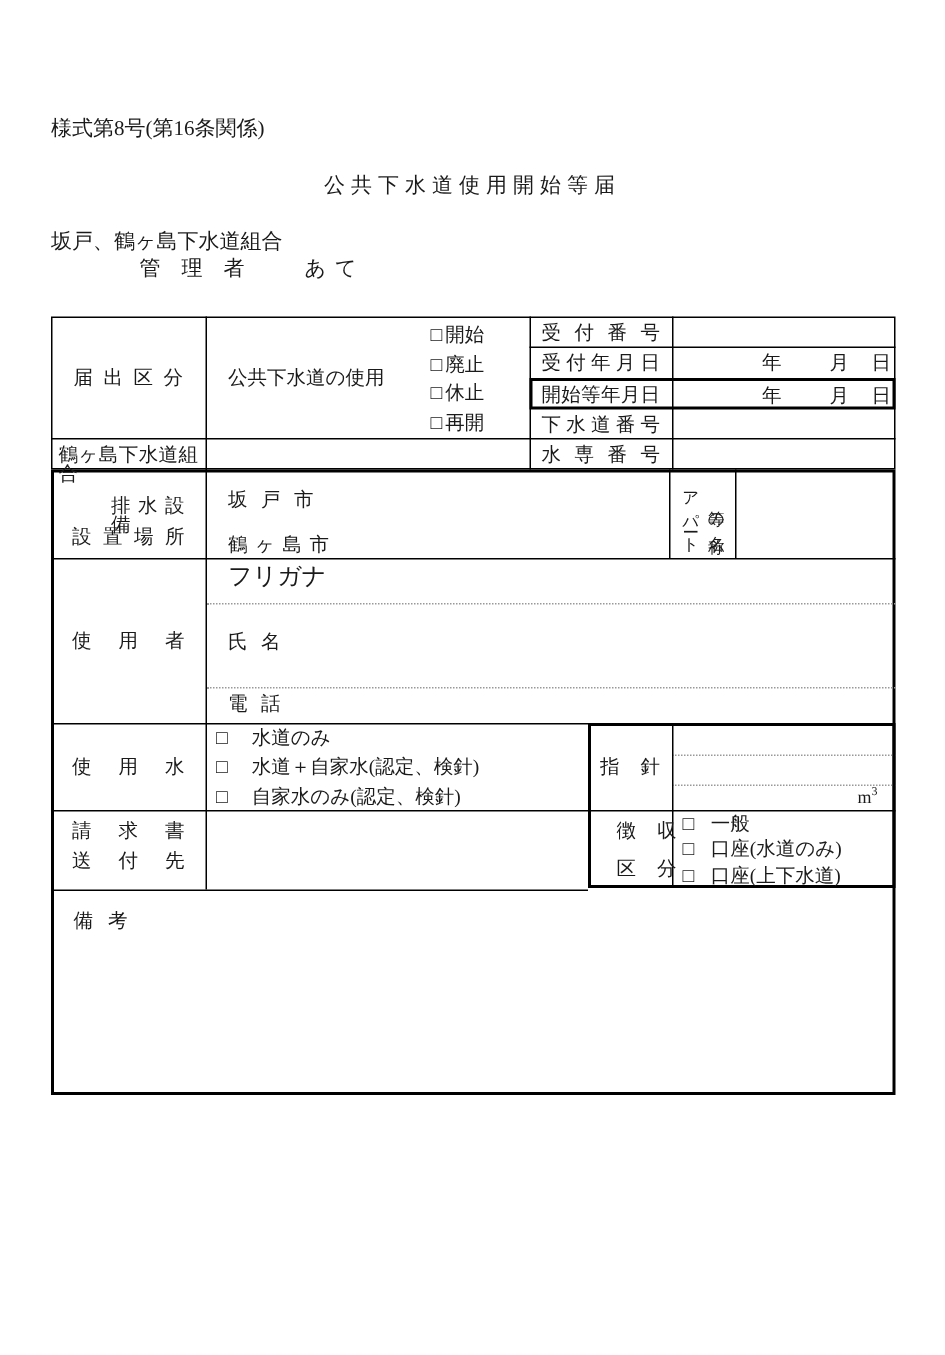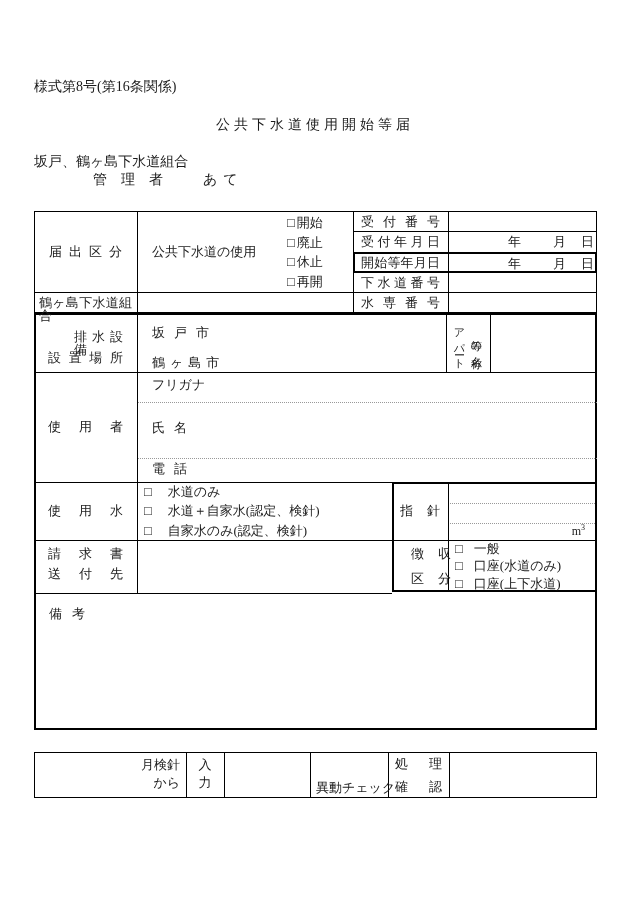--- a/index.html
+++ b/index.html
@@ -114,21 +114,21 @@
     <div class="abs" style="left:118px;top:115px;letter-spacing:9px;">坂戸市</div>
     <div class="abs" style="left:118px;top:145px;letter-spacing:5px;">鶴ヶ島市</div>
     <div class="fld" style="left:103px;top:102px;width:309px;height:59px;"></div>
     <div class="abs" style="left:412px;top:102px;width:44px;height:59px;display:flex;justify-content:center;align-items:center;gap:5px;">
       <span class="vtxt">アパート</span>
       <span class="vtxt">等の名称</span>
     </div>
     <div class="fld" style="left:456px;top:102px;width:107px;height:59px;"></div>
 
     <div class="jl" style="left:0;top:209px;width:103px;">使用者</div>
-    <div class="abs" style="left:118px;top:167px;font-size:13px;">フリガナ</div>
+    <div class="abs" style="left:118px;top:167px;font-size:16px;">フリガナ</div>
     <div class="fld" style="left:103px;top:161px;width:460px;height:30px;"></div>
     <div class="abs" style="left:118px;top:210px;letter-spacing:9px;">氏名</div>
     <div class="fld" style="left:103px;top:191px;width:460px;height:56px;"></div>
     <div class="abs" style="left:118px;top:251px;letter-spacing:9px;">電話</div>
     <div class="fld" style="left:103px;top:247px;width:460px;height:24px;"></div>
 
     <div class="jl" style="left:0;top:293px;width:103px;">使用水</div>
     <div class="opts" style="left:110px;top:271px;width:248px;height:58px;">
       <div class="opt">
         <span class="cb">□</span>
@@ -166,36 +166,14 @@
       <div class="opt">
         <span class="cb">□</span>
         <span style="margin-left:11px;">口座(上下水道)</span>
       </div>
     </div>
 
     <div class="abs" style="left:15px;top:396px;letter-spacing:10px;">備考</div>
     <div class="fld" style="left:0;top:382px;width:563px;height:137px;"></div>
   </div>
 
-  <div class="bx" style="left:34px;top:752px;width:563px;height:46px;">
-    <div class="vl" style="left:151px;top:0;height:44px;"></div>
-    <div class="vl" style="left:189px;top:0;height:44px;"></div>
-    <div class="vl" style="left:275px;top:0;height:44px;"></div>
-    <div class="vl" style="left:353px;top:0;height:44px;"></div>
-    <div class="vl" style="left:414px;top:0;height:44px;"></div>
-
-    <div class="abs" style="left:0;top:5px;width:145px;text-align:right;">月検針</div>
-    <div class="abs" style="left:0;top:23px;width:145px;text-align:right;">から</div>
-
-    <div class="abs" style="left:151px;top:5px;width:38px;text-align:center;">入</div>
-    <div class="abs" style="left:151px;top:23px;width:38px;text-align:center;">力</div>
-
-    <div class="fld" style="left:189px;top:0;width:86px;height:44px;"></div>
-
-    <div class="abs" style="left:281px;top:28px;">異動チェック</div>
-
-    <div class="jl" style="left:353px;top:4px;width:61px;padding:0 7px;">処理</div>
-    <div class="jl" style="left:353px;top:27px;width:61px;padding:0 7px;">確認</div>
-
-    <div class="fld" style="left:414px;top:0;width:147px;height:44px;"></div>
-  </div>
 
 </div>
 
 </body></html>

